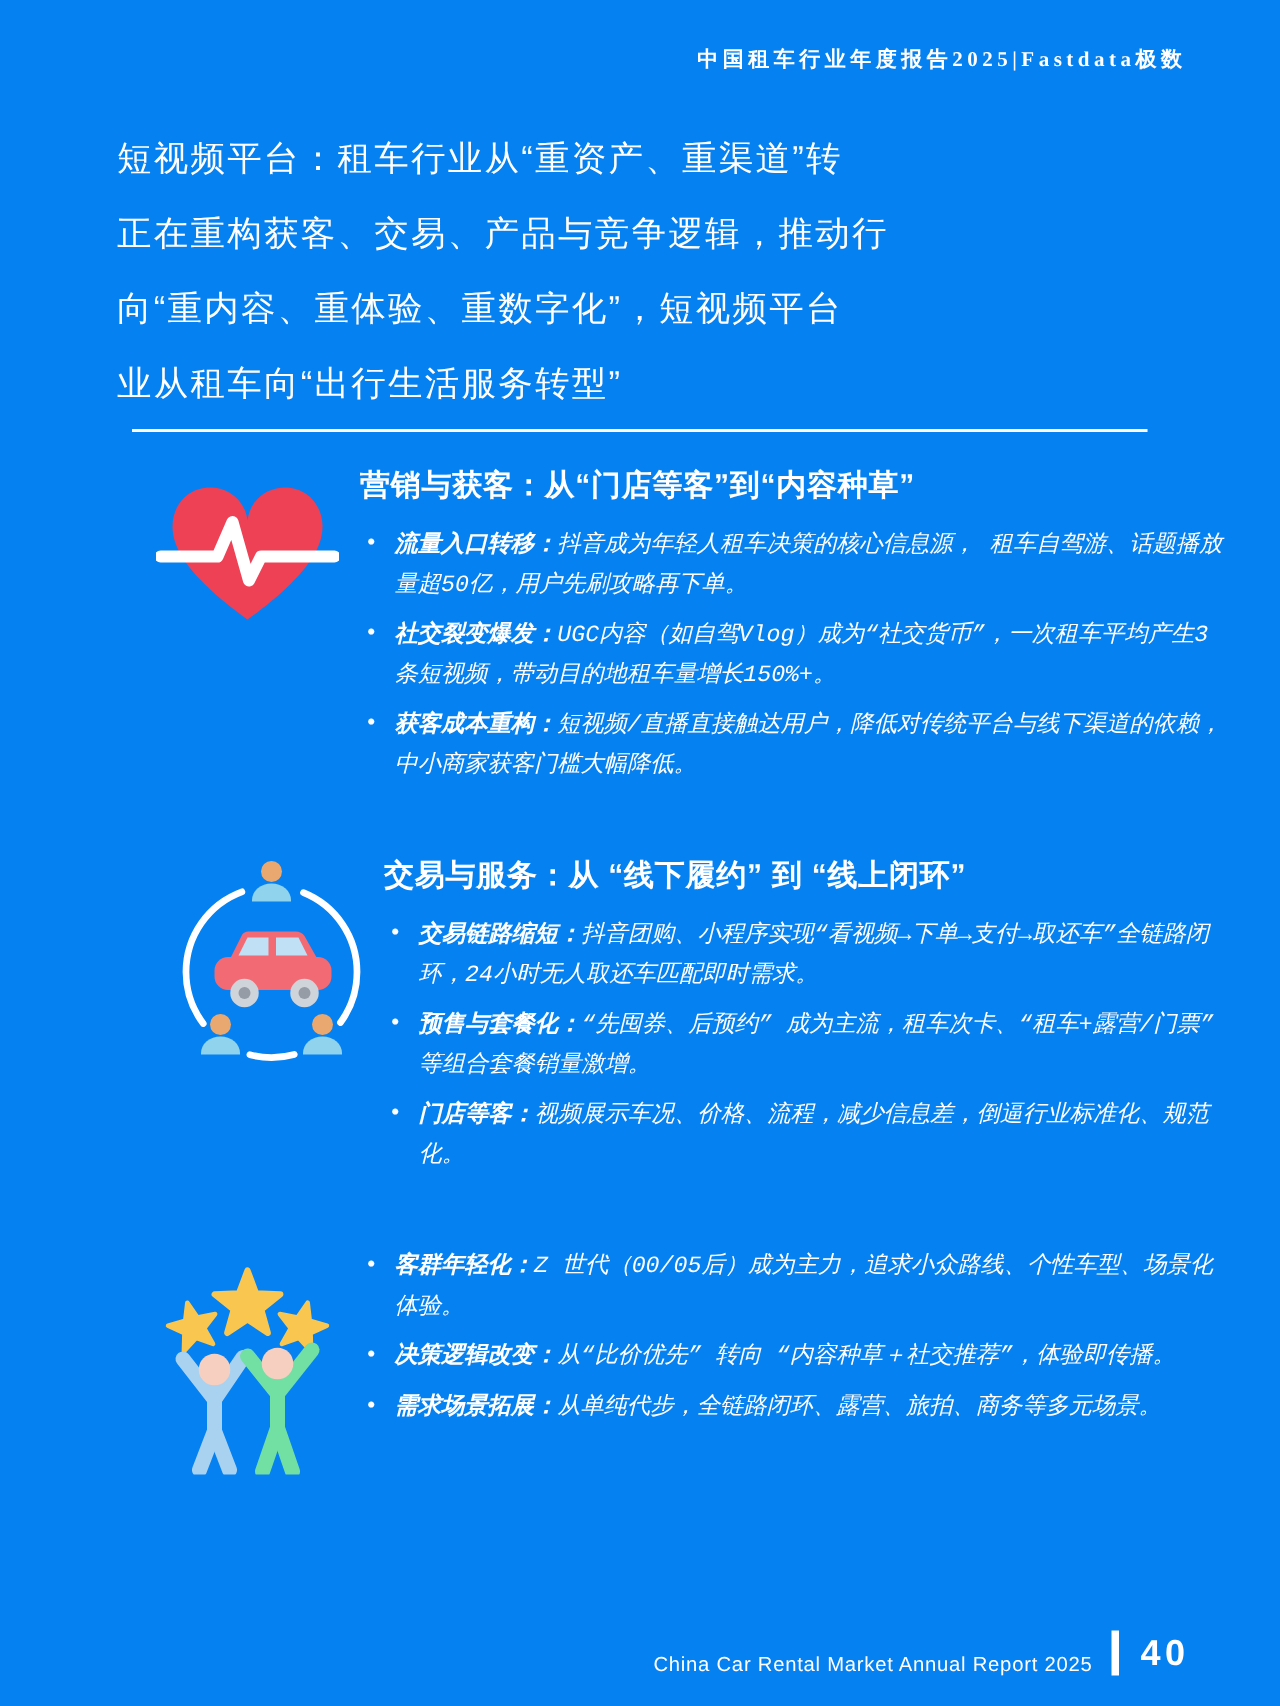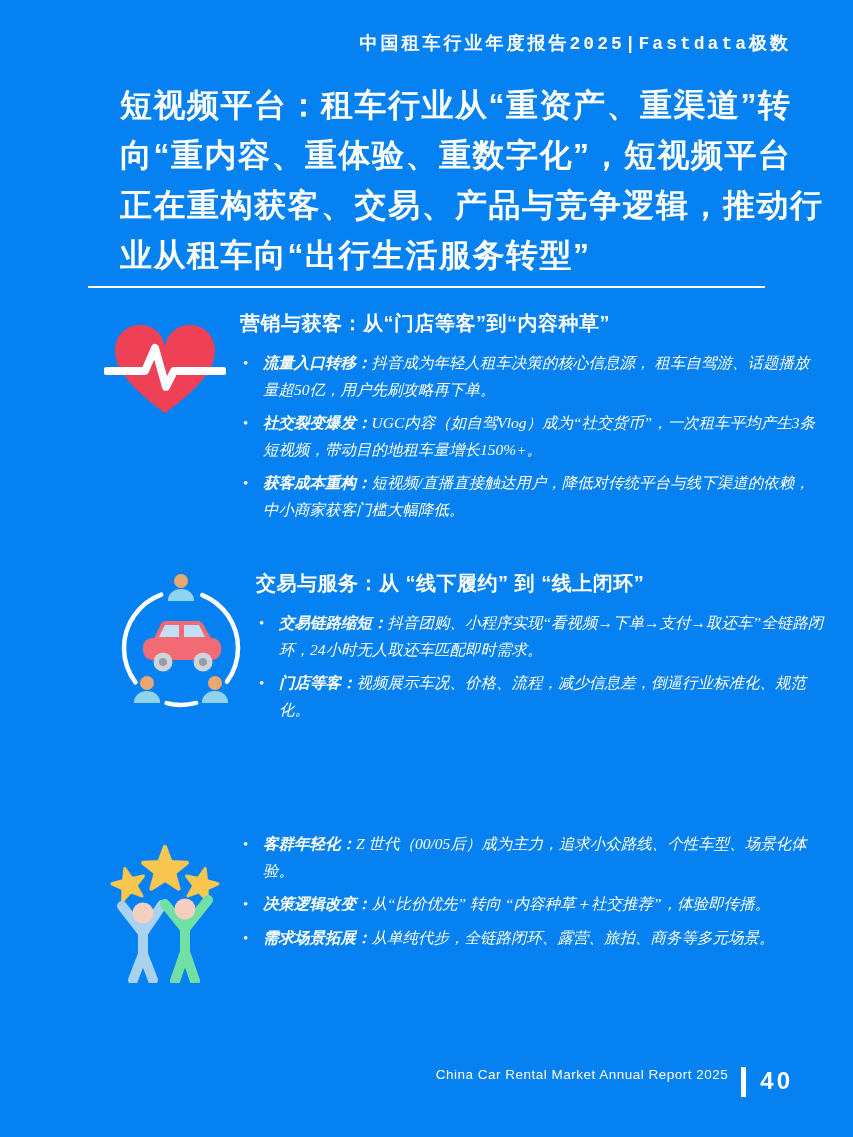--- a/index.html
+++ b/index.html
@@ -8,30 +8,30 @@
     position:relative;
     background:#0581F2;
     color:#ffffff;
     font-family:"Liberation Sans", sans-serif;
     overflow:hidden;
   }
 
   
   .header {
     position:absolute; top:31px; right:62px;
-    font-family:Liberation Mono, monospace;
-    font-size:18px; font-weight:600; letter-spacing:3px;
+    font-family:Liberation Serif, serif;
+    font-size:14px; font-weight:600; letter-spacing:3px;
     white-space:nowrap;
   }
 
   
   .title {
     position:absolute; left:78px; top:80px;
-    font-size:32px; line-height:50px; letter-spacing:1.5px;
-    font-weight:700; white-space:nowrap;margin-left:42px;
+    font-size:23px; line-height:50px; letter-spacing:1.5px;
+    font-weight:400; white-space:nowrap;
   }
 
   .divider {
     position:absolute; left:88px; top:286px;
     width:677px; height:2px; background:#ffffff;
   }
 
   
   .section { position:absolute; left:0; width:853px; display:flex; }
   .section-1 { top:306px; }
@@ -49,50 +49,50 @@
   .section-content { flex:1; padding-right:38px; }
 
   .section-heading {
     font-size:20px; font-weight:bold; letter-spacing:0.5px;
     margin-top:4px; margin-bottom:13px; white-space:nowrap;
   }
 
   .bullets { list-style:none; }
   .bullets li {
     position:relative; padding-left:23px; margin-bottom:7px;
-    font-family:Liberation Serif, serif; font-style:italic;
+    font-family:Liberation Mono, monospace; font-style:italic;
     font-size:15.5px; line-height:26.5px;
   }
   .bullets li::before {
     content:"\2022";
     position:absolute; left:3px; top:0;
     font-style:normal; font-size:15px;
   }
   .bullet-lead { font-weight:bold; }
 
   
   .footer {
-    position:absolute; right:60px; bottom:40px;
-    display:flex; align-items:flex-start;
+    position:absolute; right:60px; bottom:20px;
+    display:flex; align-items:flex-end;
   }
   .footer-text { font-size:13.5px; letter-spacing:0.5px; font-weight:300; }
   .footer-bar { width:5px; height:30px; background:#ffffff; margin:0 14px 0 13px; }
   .footer-page { font-size:24px; letter-spacing:3px; font-weight:700; }
 
   svg { display:block; }
 </style>
 </head>
 <body>
 
 <div class="header">中国租车行业年度报告2025|Fastdata极数</div>
 
 <div class="title">
   <div>短视频平台：租车行业从“重资产、重渠道”转</div>
+  <div>正在重构获客、交易、产品与竞争逻辑，推动行</div>
   <div>向“重内容、重体验、重数字化”，短视频平台</div>
-  <div>正在重构获客、交易、产品与竞争逻辑，推动行</div>
   <div>业从租车向“出行生活服务转型”</div>
 </div>
 
 <div class="divider"></div>
 
 <div class="section section-1">
   <div class="icon-box">
     <svg width="122" height="108" viewBox="0 0 122 108" aria-hidden="true">
       <path d="M61 27 C59 12 47 5 36 5 C21 5 11 17 11 31 C11 45 21 58 32 69 C42 79 54 88 61 93 C68 88 80 79 90 69 C101 58 111 45 111 31 C111 17 101 5 86 5 C75 5 63 12 61 27 Z" fill="#EE4155"></path>
       <polyline points="3,51 41,51 51,28 62,67 70,51 119,51" fill="none" stroke="#ffffff" stroke-width="8" stroke-linecap="round" stroke-linejoin="round"></polyline>
@@ -128,20 +128,21 @@
       <circle cx="52" cy="88" r="9.5" fill="#CFD4DA"></circle>
         <circle cx="52" cy="88" r="4" fill="#959CA6"></circle>
       <circle cx="92" cy="88" r="9.5" fill="#CFD4DA"></circle>
         <circle cx="92" cy="88" r="4" fill="#959CA6"></circle>
     </svg>
   </div>
   <div class="section-content">
     <div class="section-heading">交易与服务：从 “线下履约” 到 “线上闭环”</div>
     <ul class="bullets">
       <li><span class="bullet-lead">交易链路缩短：</span><span>抖音团购、小程序实现“看视频→下单→支付→取还车”全链路闭环，24小时无人取还车匹配即时需求。</span></li>
+      <li><span class="bullet-lead">预售与套餐化：</span><span>“先囤券、后预约” 成为主流，租车次卡、“租车+露营/门票” 等组合套餐销量激增。</span></li>
       <li><span class="bullet-lead">门店等客：</span><span>视频展示车况、价格、流程，减少信息差，倒逼行业标准化、规范化。</span></li>
     </ul>
   </div>
 </div>
 
 <div class="section section-3">
   <div class="icon-box">
     <svg width="140" height="140" viewBox="0 0 140 140" aria-hidden="true">
       <defs>
         <path id="star" d="M0 -1 L0.247 -0.34 L0.951 -0.309 L0.399 0.13 L0.588 0.809 L0 0.42 L-0.588 0.809 L-0.399 0.13 L-0.951 -0.309 L-0.247 -0.34 Z"></path>

